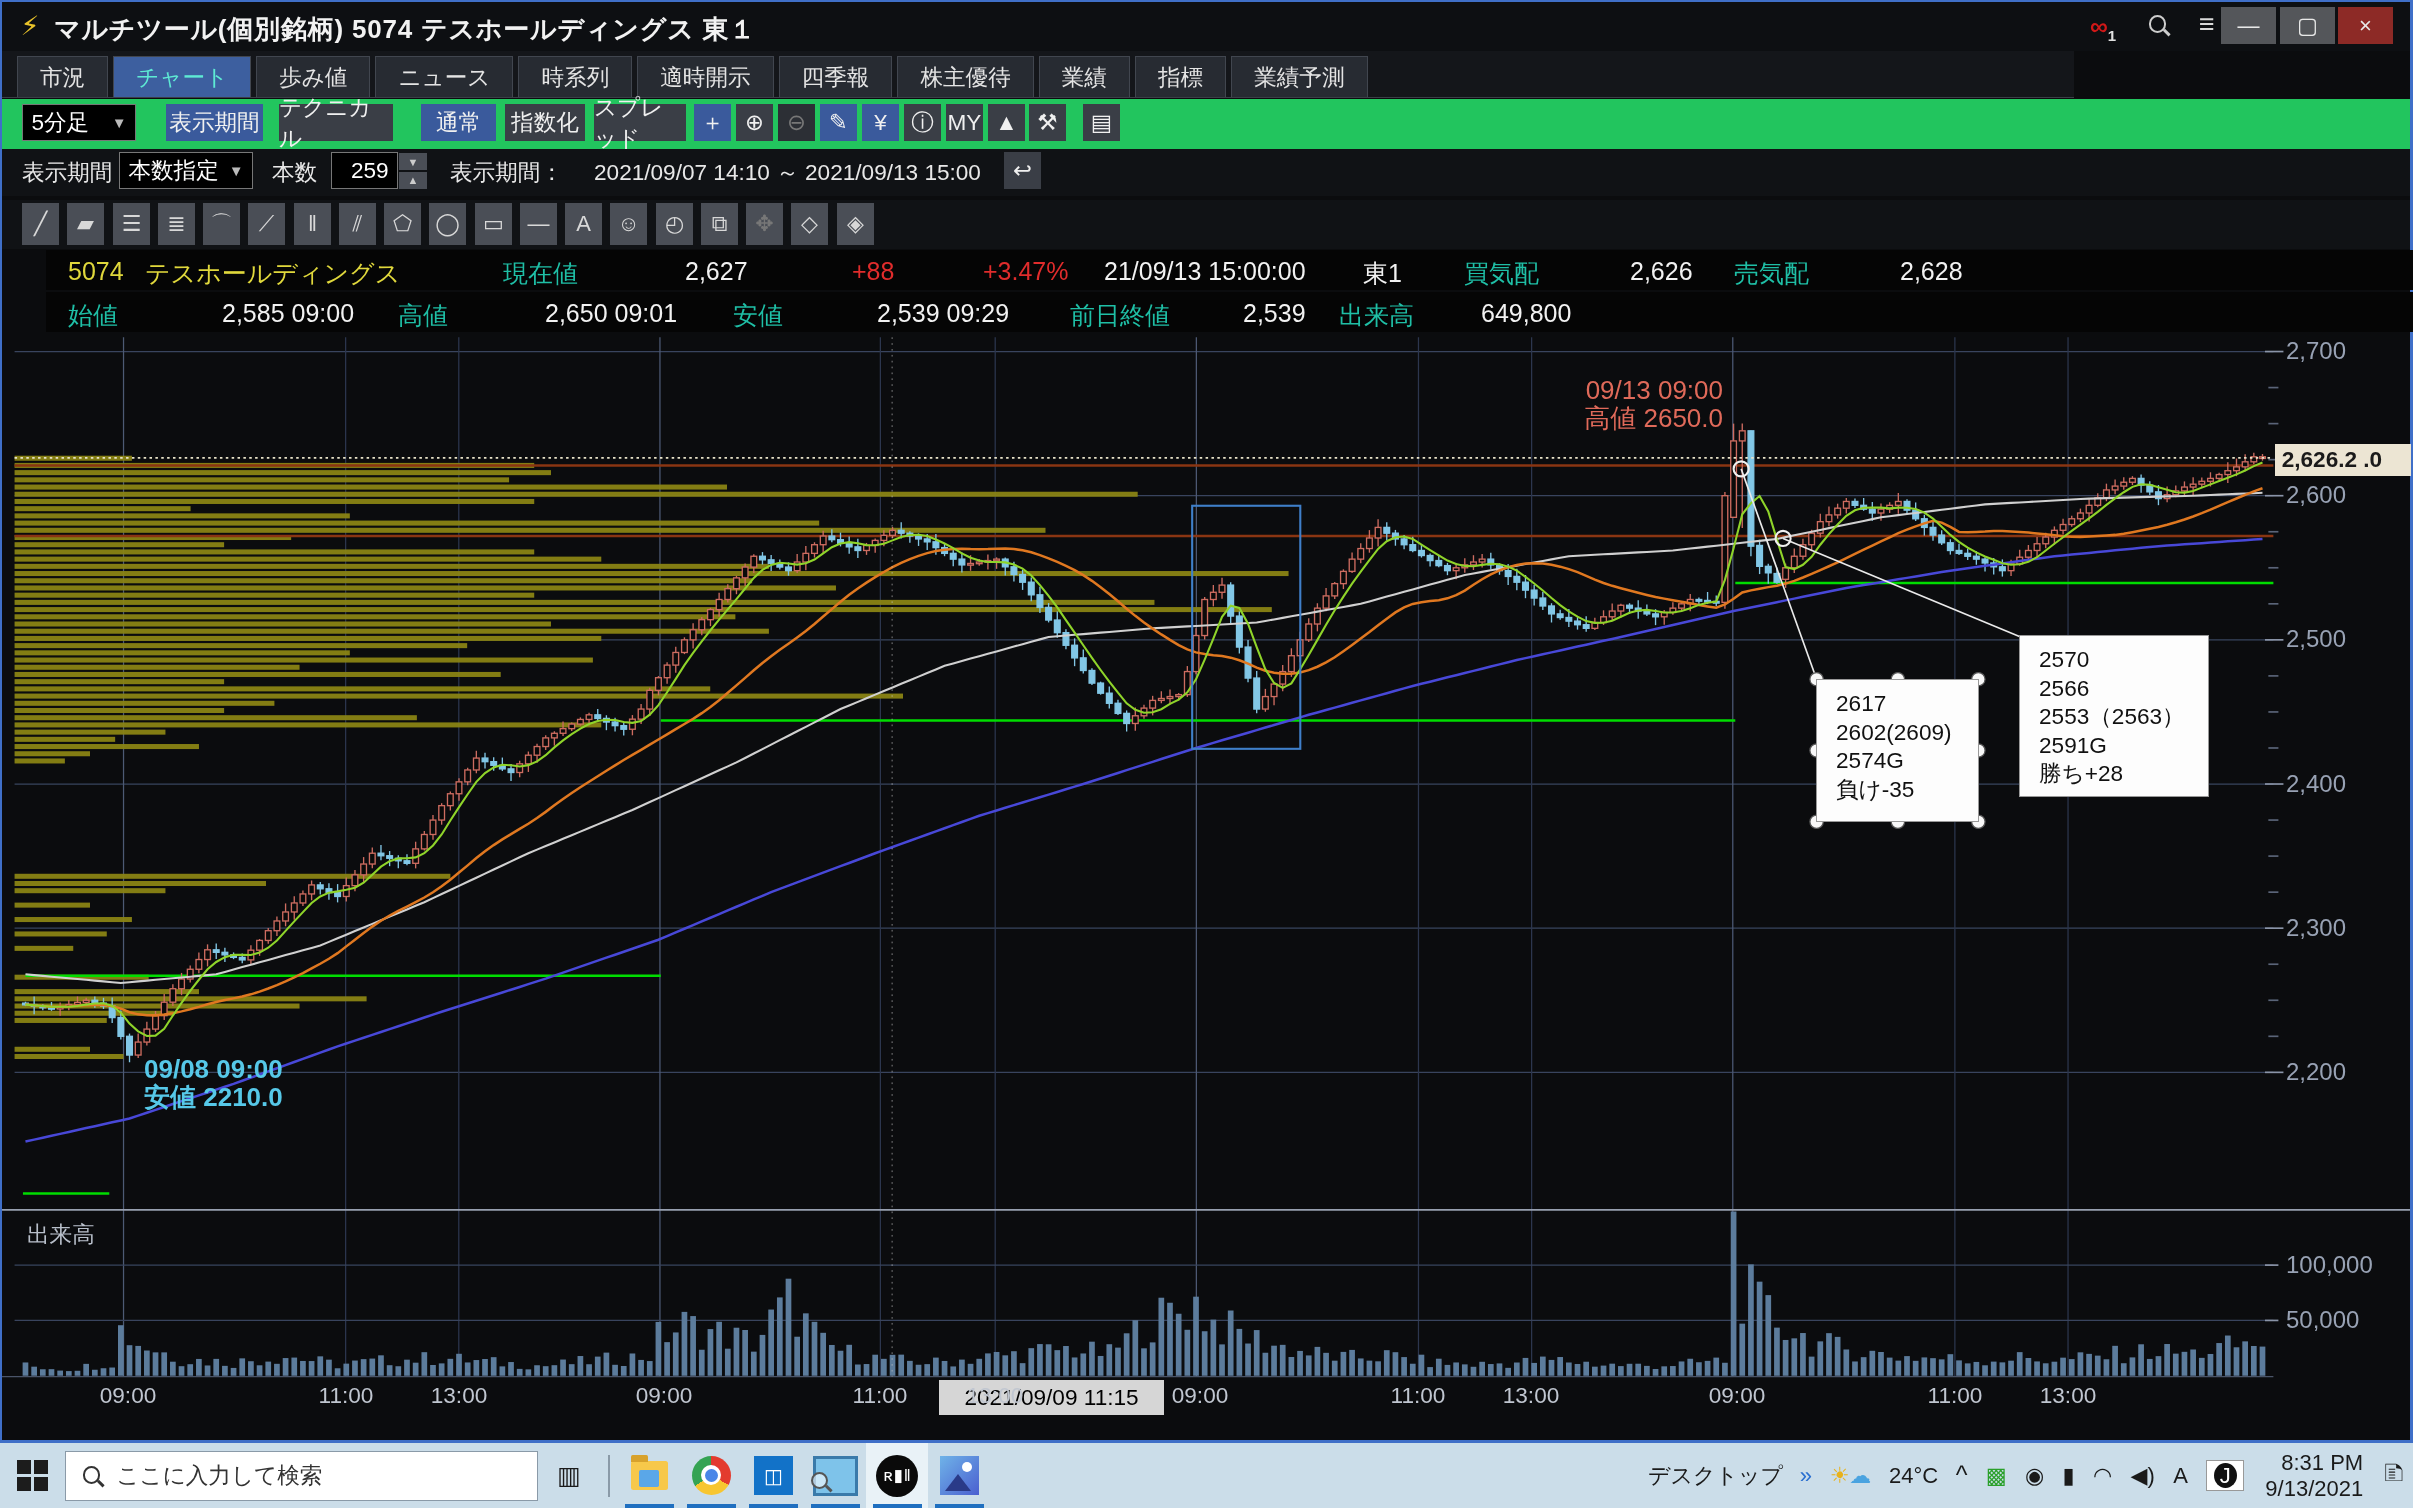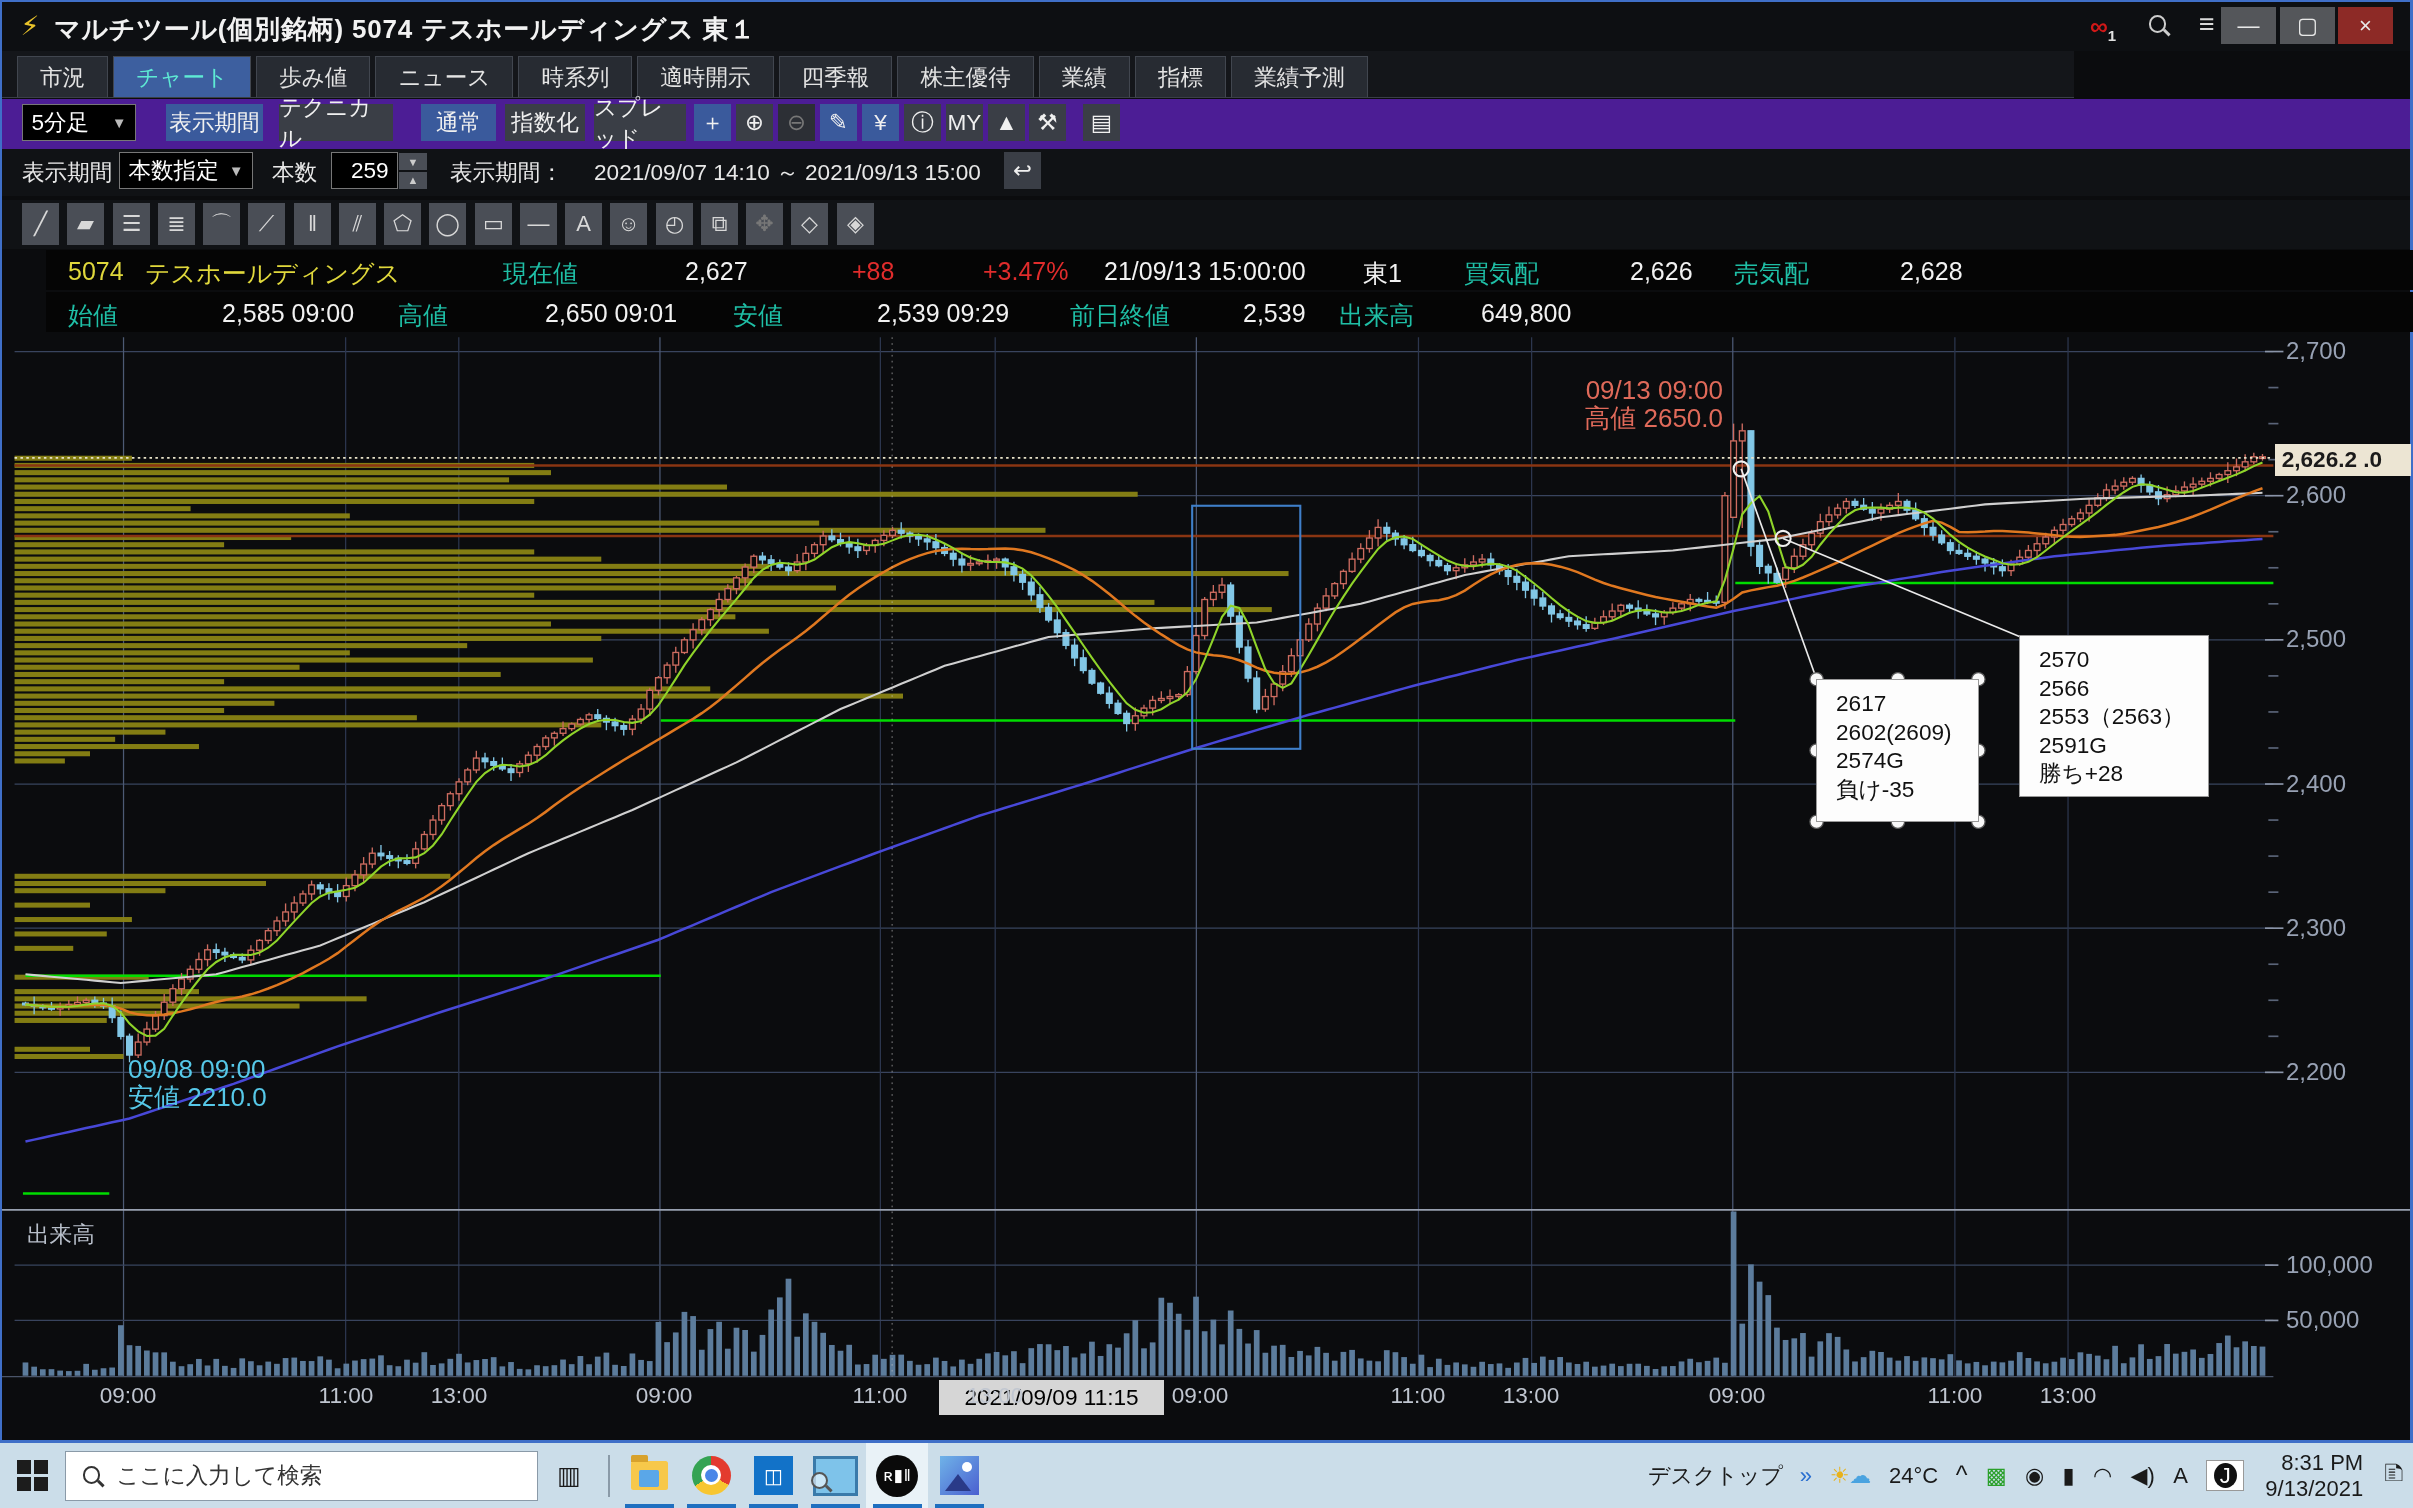--- a/index.html
+++ b/index.html
@@ -21,21 +21,21 @@
   .mag:before{content:"";position:absolute;left:1.7px;top:1.7px;width:13.4px;height:13.4px;border:2.5px solid #cdcdcd;border-radius:50%;}
   .mag:after{content:"";position:absolute;left:16px;top:17px;width:7.5px;height:2.5px;background:#cdcdcd;transform:rotate(45deg);}
   #title-search{position:absolute;left:2145px;top:11.7px;}
   #title-menu{position:absolute;left:2197px;top:6.7px;color:#d8d8d8;font-size:27px;}
   
   #tabs{position:absolute;left:0;top:49px;width:2072px;height:47px;background:#14161a;border-bottom:1.7px solid #3a3f47;display:flex;align-items:flex-end;padding-left:15px;box-sizing:border-box;}
   .tab{height:40px;margin-right:5px;padding:0 22px;display:flex;align-items:center;justify-content:center;
     background:#272b32;border:0.8px solid #41464f;border-bottom:none;color:#e4e4e4;font-size:22.6px;}
   .tab.active{background:#3d5f9f;color:#5eead4;}
   
-  #toolbar1{position:absolute;left:0;top:97px;width:2408px;height:50px;background:#4c1d95;}
+  #toolbar1{position:absolute;left:0;top:97px;width:2408px;height:50px;background:#22c55e;}
   #toolbar2{position:absolute;left:0;top:147px;width:2408px;height:47px;background:#101215;}
   #drawbar{position:absolute;left:0;top:198px;width:2408px;height:49px;background:#101215;}
   .tb-sel{position:absolute;top:5px;height:37px;background:#000;border:0.8px solid #777;color:#fff;font-size:22.6px;display:flex;align-items:center;padding:0 8.4px;justify-content:space-between;box-sizing:border-box;}
   .tb-sel .car{color:#bbb;font-size:15px;margin-left:10px;}
   .tb-btn{position:absolute;top:5px;height:37px;display:flex;align-items:center;justify-content:center;font-size:22.6px;color:#f0f0f0;}
   .b-blue{background:#3a5a9c;}
   .b-gray{background:#3a3e46;}
   .b-dim{background:#2c2f35;color:#777;}
   .tb-lab{position:absolute;top:8.4px;color:#e8e8e8;font-size:22.6px;}
   .spin{position:absolute;top:5px;width:30px;height:37px;display:flex;flex-direction:column;}
@@ -1106,21 +1106,21 @@
       <circle cx="2358" cy="808" r="8" fill="#f8f8f8" stroke="#555" stroke-width="1.5"></circle>
       <circle cx="2165" cy="893" r="8" fill="#f8f8f8" stroke="#555" stroke-width="1.5"></circle>
       <circle cx="2358" cy="893" r="8" fill="#f8f8f8" stroke="#555" stroke-width="1.5"></circle>
       <circle cx="2165" cy="978" r="8" fill="#f8f8f8" stroke="#555" stroke-width="1.5"></circle>
       <circle cx="2262" cy="978" r="8" fill="#f8f8f8" stroke="#555" stroke-width="1.5"></circle>
       <circle cx="2358" cy="978" r="8" fill="#f8f8f8" stroke="#555" stroke-width="1.5"></circle>
     </svg>
 
   <div class="ann" id="ann-high" style="right:687px;top:374px;">09/13 09:00
 高値 2650.0</div>
-  <div class="ann" id="ann-low" style="left:126px;top:1053px;">09/08 09:00
+  <div class="ann" id="ann-low" style="left:142px;top:1053px;font-weight:bold;">09/08 09:00
 安値 2210.0</div>
   <div class="note-box" id="note1" style="left:1814px;top:677px;width:163px;height:143px;">2617
 2602(2609)
 2574G
 負け-35</div>
   <div class="note-box" id="note2" style="left:2017px;top:633px;width:190px;height:162px;">2570
 2566
 2553（2563）
 2591G
 勝ち+28</div>

